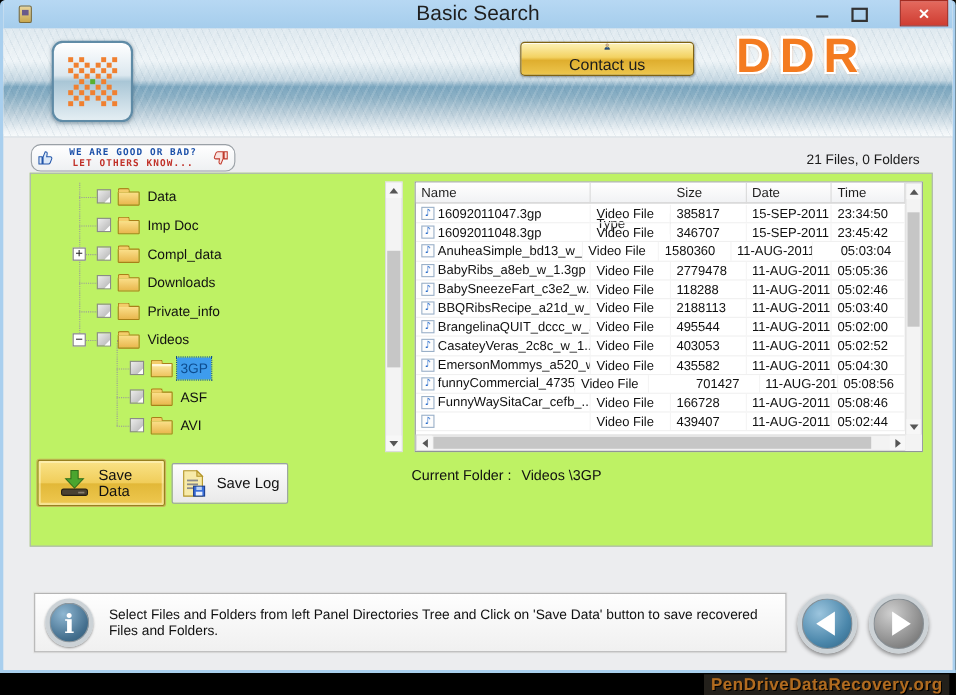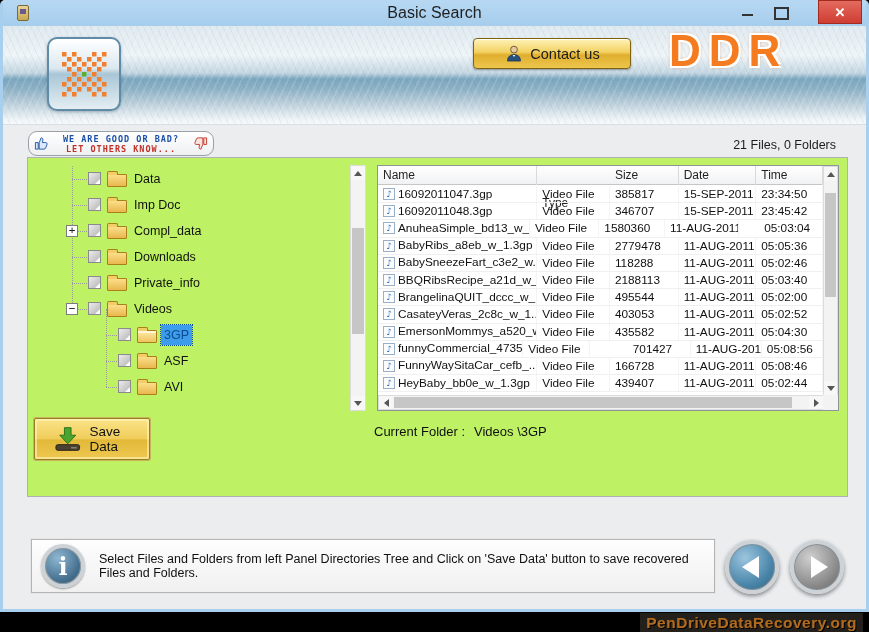--- a/index.html
+++ b/index.html
@@ -12,21 +12,21 @@
             background:#ecedef; border:3px solid #a9cfee; border-top:none;
             border-radius:5px 5px 0 0; overflow:hidden; }
 
   
   .titlebar { position:absolute; left:0; top:0; width:100%; height:26px;
               background:linear-gradient(180deg,#b7d8f3,#a5cdec); }
   .app-icon { position:absolute; left:14px; top:5px; width:12px; height:16px;
               background:linear-gradient(180deg,#e8d49a,#c9a850); border:1px solid #7a6a3a; border-radius:2px; }
   .app-icon::after{ content:""; position:absolute; left:2px; top:3px; width:6px; height:5px; background:#6a5a8a; }
   .win-title { position:absolute; left:0; right:0; top:0; height:26px; text-align:center;
-               line-height:26px; font-size:16px; color:#1f1f1f; }
+               line-height:26px; font-size:19px; color:#1f1f1f; }
   .btn-min { position:absolute; left:732px; top:0; width:26px; height:24px; cursor:default; }
   .btn-min::after{ content:""; position:absolute; left:7px; top:14px; width:11px; height:2px; background:#333; }
   .btn-max { position:absolute; left:764px; top:0; width:26px; height:24px; }
   .btn-max::after{ content:""; position:absolute; left:7px; top:7px; width:11px; height:9px; border:2px solid #333; }
   .btn-close { position:absolute; left:815px; top:0; width:44px; height:24px;
                background:linear-gradient(180deg,#e46a5e,#cf3d32); border:1px solid #a32a20;
                color:#fff; text-align:center; line-height:23px; font-size:13px; font-weight:bold; }
 
   
   .banner { position:absolute; left:0; top:26px; width:100%; height:99px;
@@ -37,21 +37,21 @@
             border-bottom:1px solid #d7dfe4; }
   .logo-btn { position:absolute; left:44px; top:11px; width:74px; height:74px;
               border:2px solid #5f8ba6; border-radius:10px;
               background:linear-gradient(180deg,#ffffff,#dcE8ef 42%,#a9c6d6 50%,#e4eef3 100%);
               box-shadow:0 1px 3px rgba(40,70,90,.35); display:flex; align-items:center; justify-content:center; }
   .contact-btn { position:absolute; left:470px; top:12px; width:158px; height:31px;
                  background:linear-gradient(180deg,#fdf2b8 0%,#f3d262 45%,#dfae2e 55%,#edc64e 100%);
                  border:1px solid #7e6212; border-radius:4px;
                  box-shadow:inset 0 1px 0 rgba(255,255,255,.8), 0 1px 2px rgba(0,0,0,.35);
                  display:flex; align-items:center; justify-content:center; gap:6px;
-                 font-size:14.5px; color:#1c1c1c; }
+                 font-size:14.5px; color:#1c1c1c;flex-direction:column; }
   .brand { position:absolute; left:666px; top:0px; font-size:44px; font-weight:bold; letter-spacing:8px;
            color:#f47b20;
            text-shadow:-2px -2px 0 #fff, 2px -2px 0 #fff, -2px 2px 0 #fff, 2px 2px 0 #fff,
                         0 -3px 1px #f0swap; }
   .brand { text-shadow:-2px -2px 0 #fff, 2px -2px 0 #fff, -2px 2px 0 #fff, 2px 2px 0 #fff, 0 0 4px #e06818; }
   .product { position:absolute; right:42px; top:80px; font-size:17.5px; font-weight:bold; color:#1878be; }
 
   
   .feedback-btn { position:absolute; left:25px; top:131px; width:186px; height:25px;
                   background:linear-gradient(180deg,#ffffff,#eef0f2); border:1px solid #9aa0a6; border-radius:9px;
@@ -433,21 +433,20 @@
                 <span>FunnyWaySitaCar_cefb_...</span>
               </div>
               <div class="td" style="width: 73px;">Video File</div>
               <div class="td" style="width: 69px;">166728</div>
               <div class="td" style="width: 78px;">11-AUG-2011</div>
               <div class="td" style="width: 67px;">05:08:46</div>
             </div>
             <div class="tr">
               <div class="td name" style="width: 160px;">
                 <span class="file-icon">♪</span>
-                <span>HeyBaby_bb0e_w_1.3gp</span>
               </div>
               <div class="td" style="width: 73px;">Video File</div>
               <div class="td" style="width: 69px;">439407</div>
               <div class="td" style="width: 78px;">11-AUG-2011</div>
               <div class="td" style="width: 67px;">05:02:44</div>
             </div>
           </div>
         <div class="sb sb-v tbl-vscroll">
           <div class="arrow up">
               <span class="tri up"></span>
@@ -471,20 +470,33 @@
 
       <div class="save-data-btn">
         <svg width="28" height="26" viewBox="0 0 28 26">
           <polygon points="10,1 17,1 17,9 22,9 13.5,18 5,9 10,9" fill="#4aa52e" stroke="#2d6e1a" stroke-width="1"></polygon>
           <path d="M3 19 h21 a2 2 0 0 1 2 2 v2 a2 2 0 0 1 -2 2 h-21 a2 2 0 0 1 -2 -2 v-2 a2 2 0 0 1 2 -2z" fill="#4a4132" stroke="#241f14" stroke-width="1"></path>
           <rect x="17" y="21.5" width="6" height="1.6" fill="#8a8070"></rect>
         </svg>
         <span>Save Data</span>
       </div>
 
+      <div class="save-log-btn">
+        <svg width="24" height="26" viewBox="0 0 24 26">
+          <path d="M3 1 h12 l5 5 v18 h-17z" fill="#f7eaa9" stroke="#b39427" stroke-width="1"></path>
+          <path d="M15 1 l5 5 h-5z" fill="#e8d47e" stroke="#b39427" stroke-width="1"></path>
+          <rect x="6" y="9" width="10" height="1.6" fill="#8a8a8a"></rect>
+          <rect x="6" y="12.5" width="10" height="1.6" fill="#8a8a8a"></rect>
+          <rect x="6" y="16" width="7" height="1.6" fill="#8a8a8a"></rect>
+          <rect x="12" y="15" width="10" height="9" fill="#3a6fd8" stroke="#1c3f8e" stroke-width="1"></rect>
+          <rect x="14.5" y="15.5" width="5" height="3" fill="#bcd2f2"></rect>
+          <rect x="14" y="20" width="6" height="3.4" fill="#e8eef8"></rect>
+        </svg>
+        <span>Save Log</span>
+      </div>
 
       <div class="cur-label">Current Folder :</div>
       <div class="cur-value">Videos \3GP</div>
     </div>
 
     <div class="info-bar">
       <div class="info-icon">i</div>
       <div class="info-text">Select Files and Folders from left Panel Directories Tree and Click on 'Save Data' button to save recovered Files and Folders.</div>
     </div>
 

